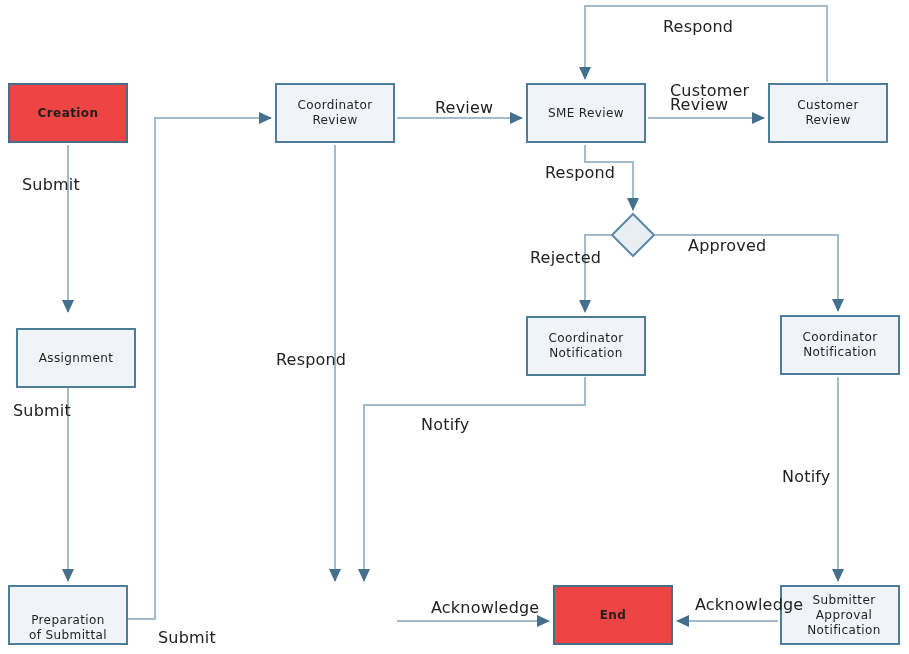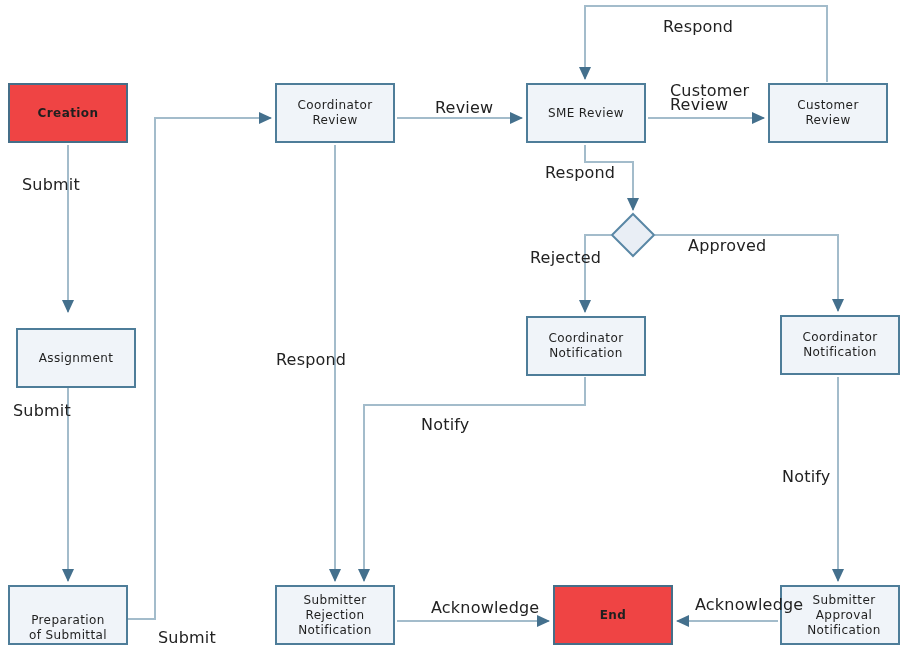--- a/index.html
+++ b/index.html
@@ -123,23 +123,20 @@
   </div>
 
   <div class="node n-coord-notif-approved">
     <span class="lbl">Coordinator Notification</span>
   </div>
 
   <div class="node narrow-label n-preparation">
     <span class="lbl">Preparation of Submittal</span>
   </div>
 
-  <div class="node narrow-label n-submitter-rejection">
-    <span class="lbl">Submitter Rejection Notification</span>
-  </div>
 
   <div class="node terminal n-end">
     <span class="lbl">End</span>
   </div>
 
   <div class="node narrow-label n-submitter-approval">
     <span class="lbl">Submitter Approval Notification</span>
   </div>
 
   <div class="edge-label el-respond-top">Respond</div>

